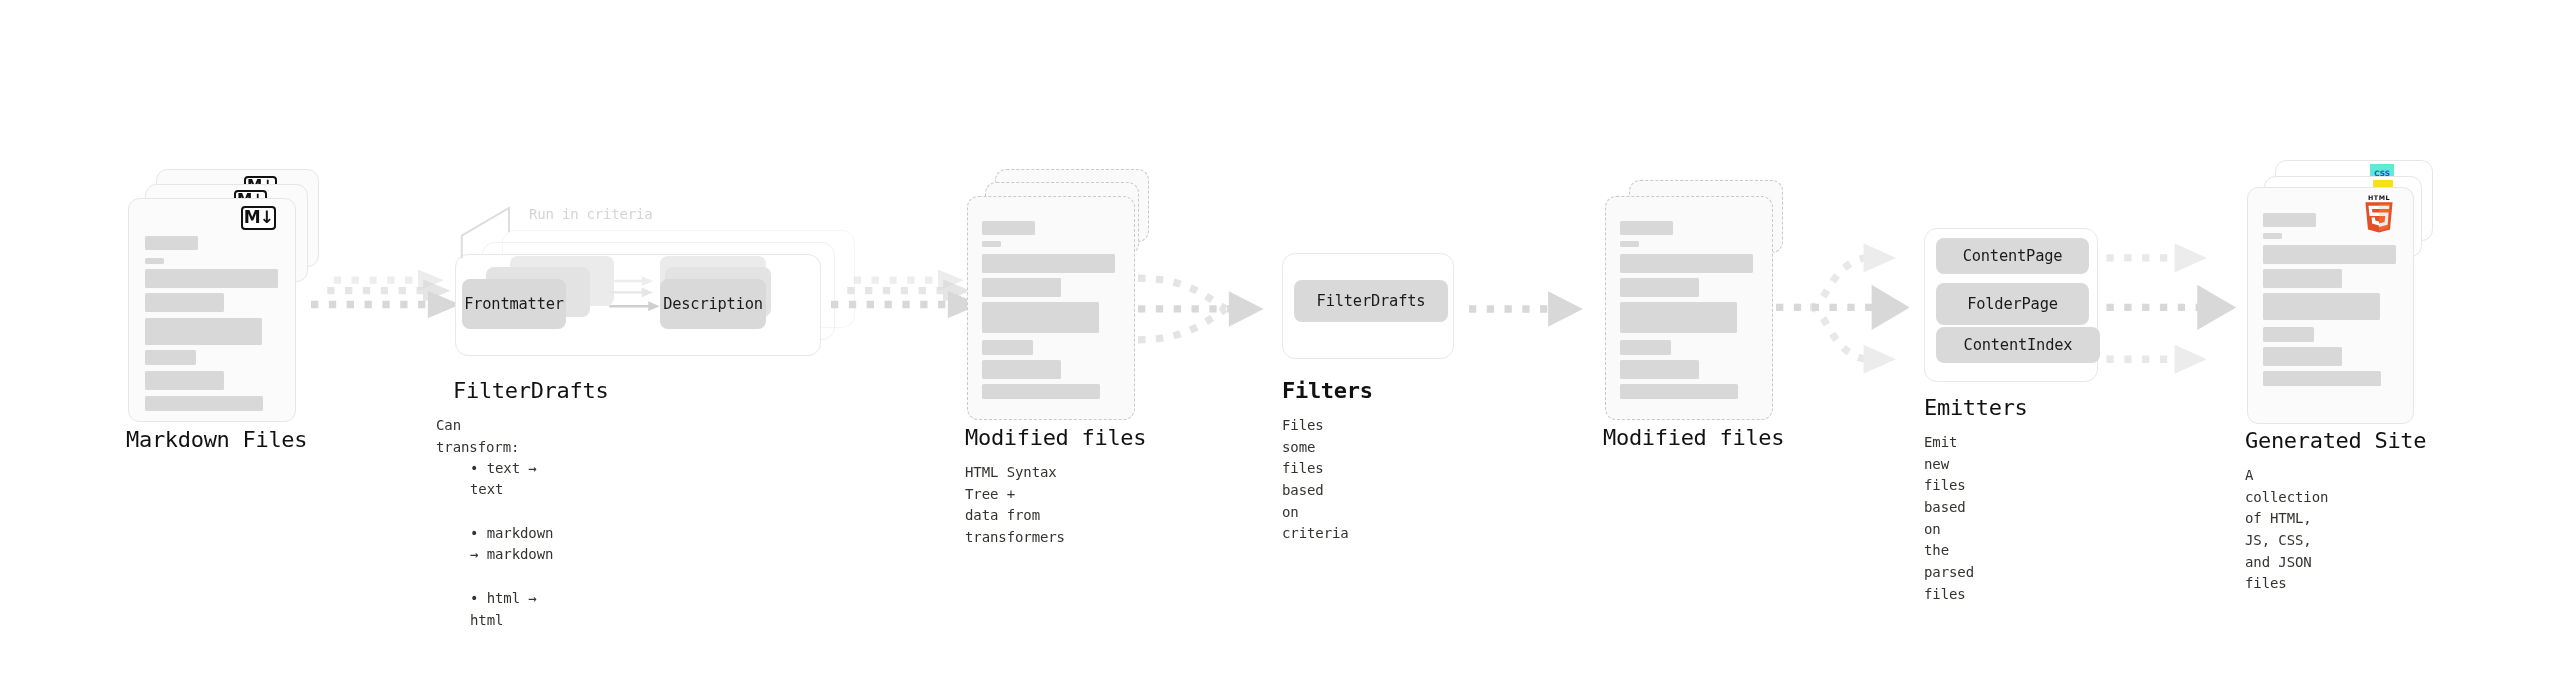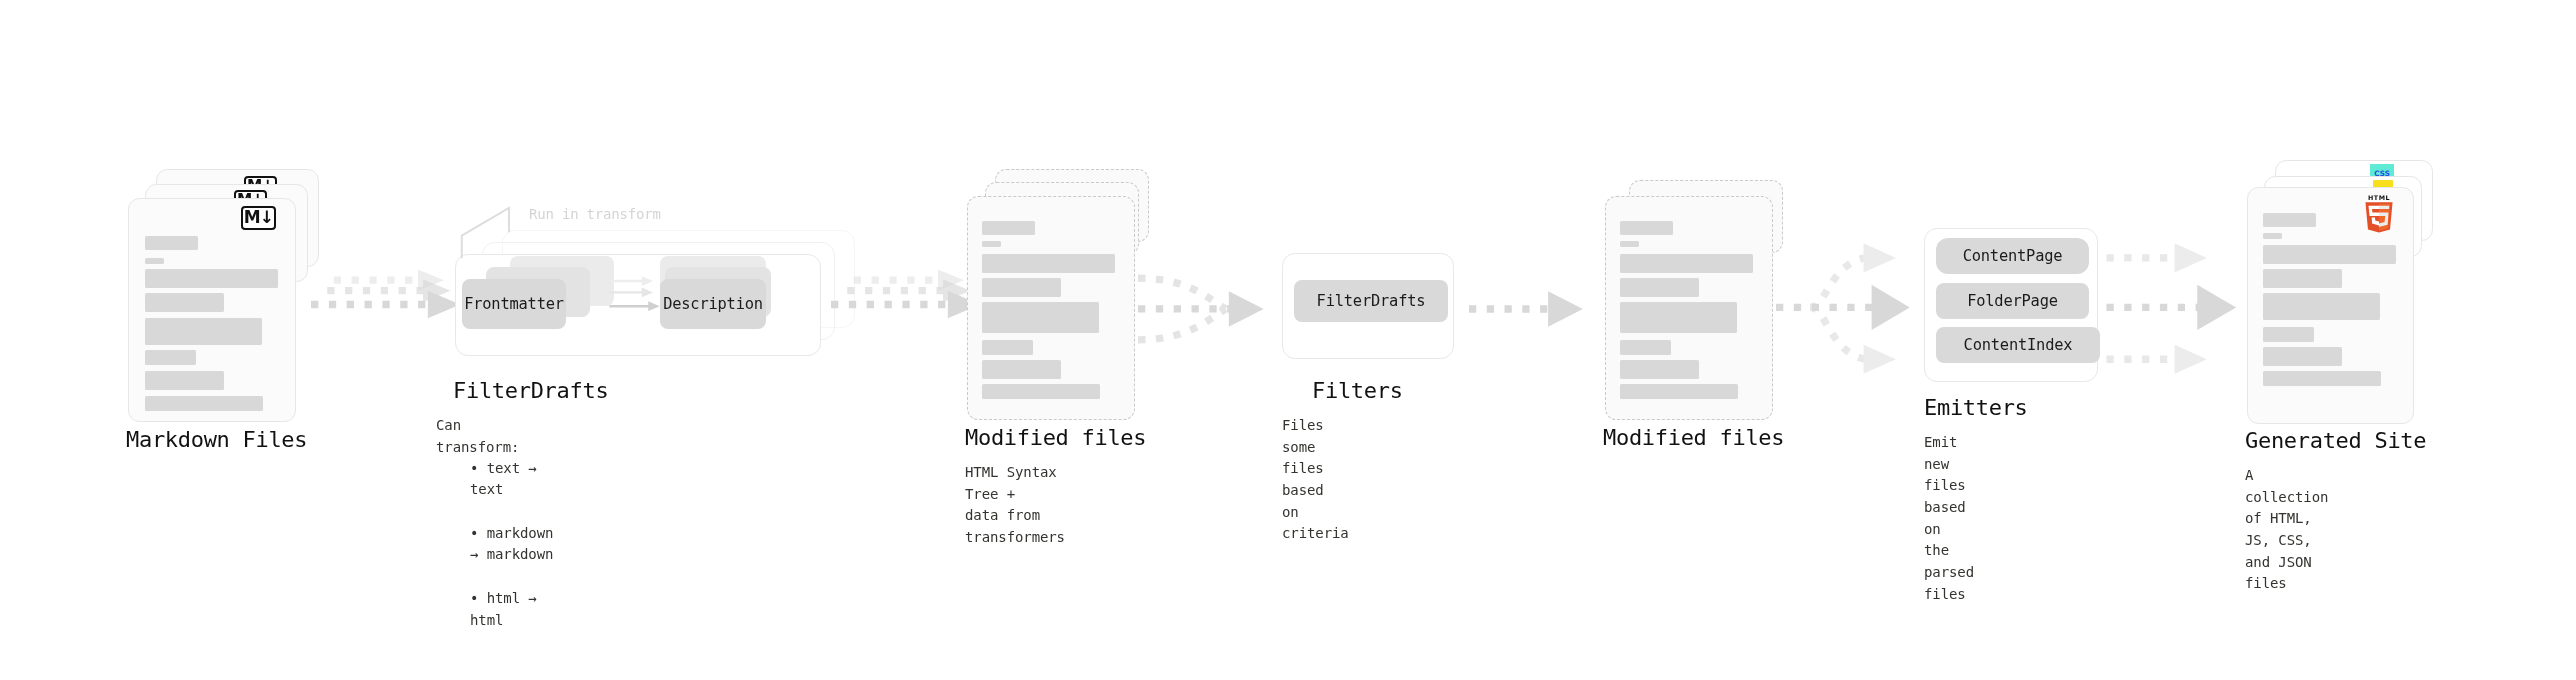--- a/index.html
+++ b/index.html
@@ -141,21 +141,21 @@
         </g>
     </g>
   </svg>
 
   <div class="chip" style="left:462px;top:279px;width:104px;height:50px;">Frontmatter</div>
   <div class="chip" style="left:660px;top:279px;width:106px;height:50px;">Description</div>
 
   <svg style="left:460px;top:203px;width:98px;height:57px;" viewBox="0 0 120 70">
     <path d="M2 68 L2 40 L60 6 L60 36" fill="none" stroke="#dddddd" stroke-width="2.4"></path>
   </svg>
-  <div class="caption" style="left:529px;top:206px;">Run in transform</div>
+  <div class="caption" style="left:529px;top:206px;">Run in criteria</div>
 
   <div class="title" style="left:453px;top:379px;">FilterDrafts</div>
 
   <div class="desc" style="left:436px;top:415px;">Can transform:</div>
 
   <div style="position:absolute;left:470px;top:436px;">
     <div class="desc" style="position:relative;left:0;top:0;">
       <span>•&nbsp;</span><span>text → text</span>
     </div>
     <div class="desc" style="position:relative;left:0;top:0;">
@@ -214,21 +214,21 @@
   </g>
   <polygon points="112,38 155,60 112,82" fill="#d8d8d8"></polygon>
 </svg>
 
 <div class="stage">
 
   <div class="gbox" style="left:1282px;top:253px;width:172px;height:106px;"></div>
 
   <div class="chip" style="left:1294px;top:280px;width:154px;height:42px;">FilterDrafts</div>
 
-  <div class="title" style="left:1312px;top:379px;">Filters</div>
+  <div class="title" style="left:1282px;top:379px;font-weight:bold;">Filters</div>
   <div class="desc" style="left:1282px;top:415px;">Files some files based
 on criteria</div>
 </div>
 
 <svg style="left:1467px;top:288px;width:134px;height:42px;" viewBox="0 0 165 52">
   <g stroke="#d8d8d8" stroke-width="9" stroke-dasharray="9 13">
     <line x1="2" y1="26" x2="105" y2="26"></line>
   </g>
   <polygon points="100,4 143,26 100,48" fill="#d8d8d8"></polygon>
 </svg>
@@ -260,22 +260,22 @@
   </g>
   <polygon points="108,14 148,32 108,50" fill="#ececec"></polygon>
   <polygon points="118,65 165,93 118,121" fill="#d8d8d8"></polygon>
   <polygon points="108,139 148,157 108,175" fill="#ececec"></polygon>
 </svg>
 
 <div class="stage">
 
   <div class="gbox" style="left:1924px;top:228px;width:174px;height:154px;"></div>
 
-  <div class="chip" style="left:1936px;top:238px;width:153px;height:36px;border-radius:12px;">ContentPage</div>
-  <div class="chip" style="left:1936px;top:283px;width:153px;height:36px;">FolderPage</div>
+  <div class="chip" style="left:1936px;top:238px;width:153px;height:36px;">ContentPage</div>
+  <div class="chip" style="left:1936px;top:283px;width:153px;height:42px;">FolderPage</div>
   <div class="chip" style="left:1936px;top:327px;width:164px;height:36px;">ContentIndex</div>
 
   <div class="title" style="left:1924px;top:396px;">Emitters</div>
   <div class="desc" style="left:1924px;top:432px;">Emit new files based on
 the parsed files</div>
 </div>
 
 <svg style="left:2106px;top:232px;width:163px;height:154px;" viewBox="0 0 200 190">
   <g stroke="#e8e8e8" stroke-width="9" stroke-dasharray="9 13">
     <line x1="0" y1="32" x2="88" y2="32"></line>

